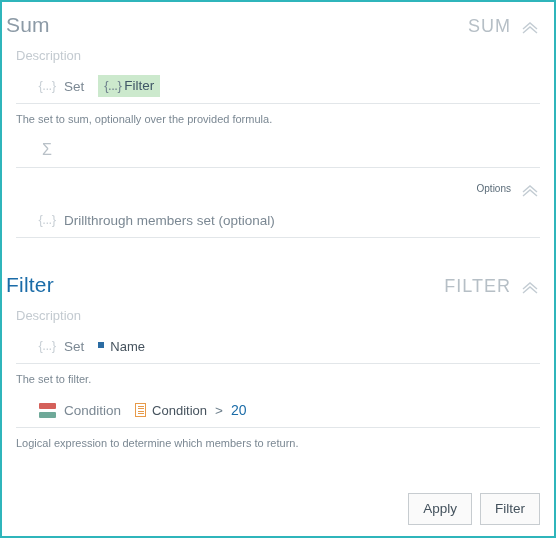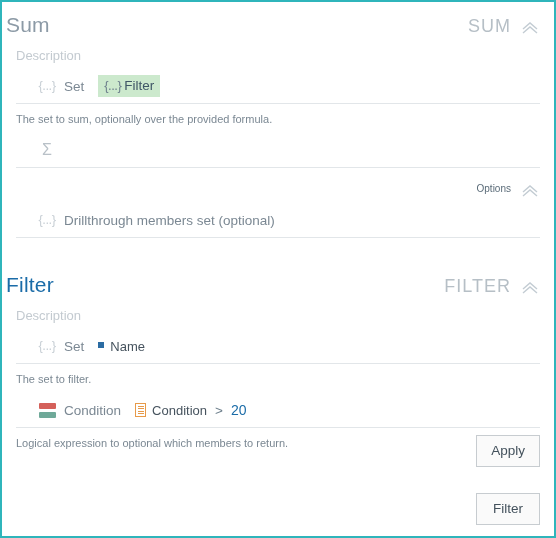--- a/index.html
+++ b/index.html
@@ -208,22 +208,21 @@
     color: #5a6b78;
     line-height: 18px;
   }
 
   
   .footer {
     position: absolute;
     right: 14px;
     bottom: 11px;
     display: flex;
-    gap: 26px;
-    flex-direction: column;
+    gap: 8px;
   }
   .btn {
     font-family: "Liberation Sans", sans-serif;
     font-size: 13.5px;
     color: #43515c;
     background: #fafafa;
     border: 1px solid #c7ccd0;
     padding: 7px 14px 8px 14px;
     line-height: 15px;
     cursor: pointer;
@@ -336,21 +335,21 @@
           <i></i>
             <i></i>
             <i></i>
             <i></i>
         </span>
         <span class="token-label">Condition</span>
         <span class="token-op">&gt;</span>
         <span class="token-num">20</span>
       </span>
     </div>
-    <div class="help-text">Logical expression to optional which members to return.</div>
+    <div class="help-text">Logical expression to determine which members to return.</div>
 
   </div>
 
   <div class="footer">
     <button class="btn">Apply</button>
     <button class="btn">Filter</button>
   </div>
 
 </div>
 

